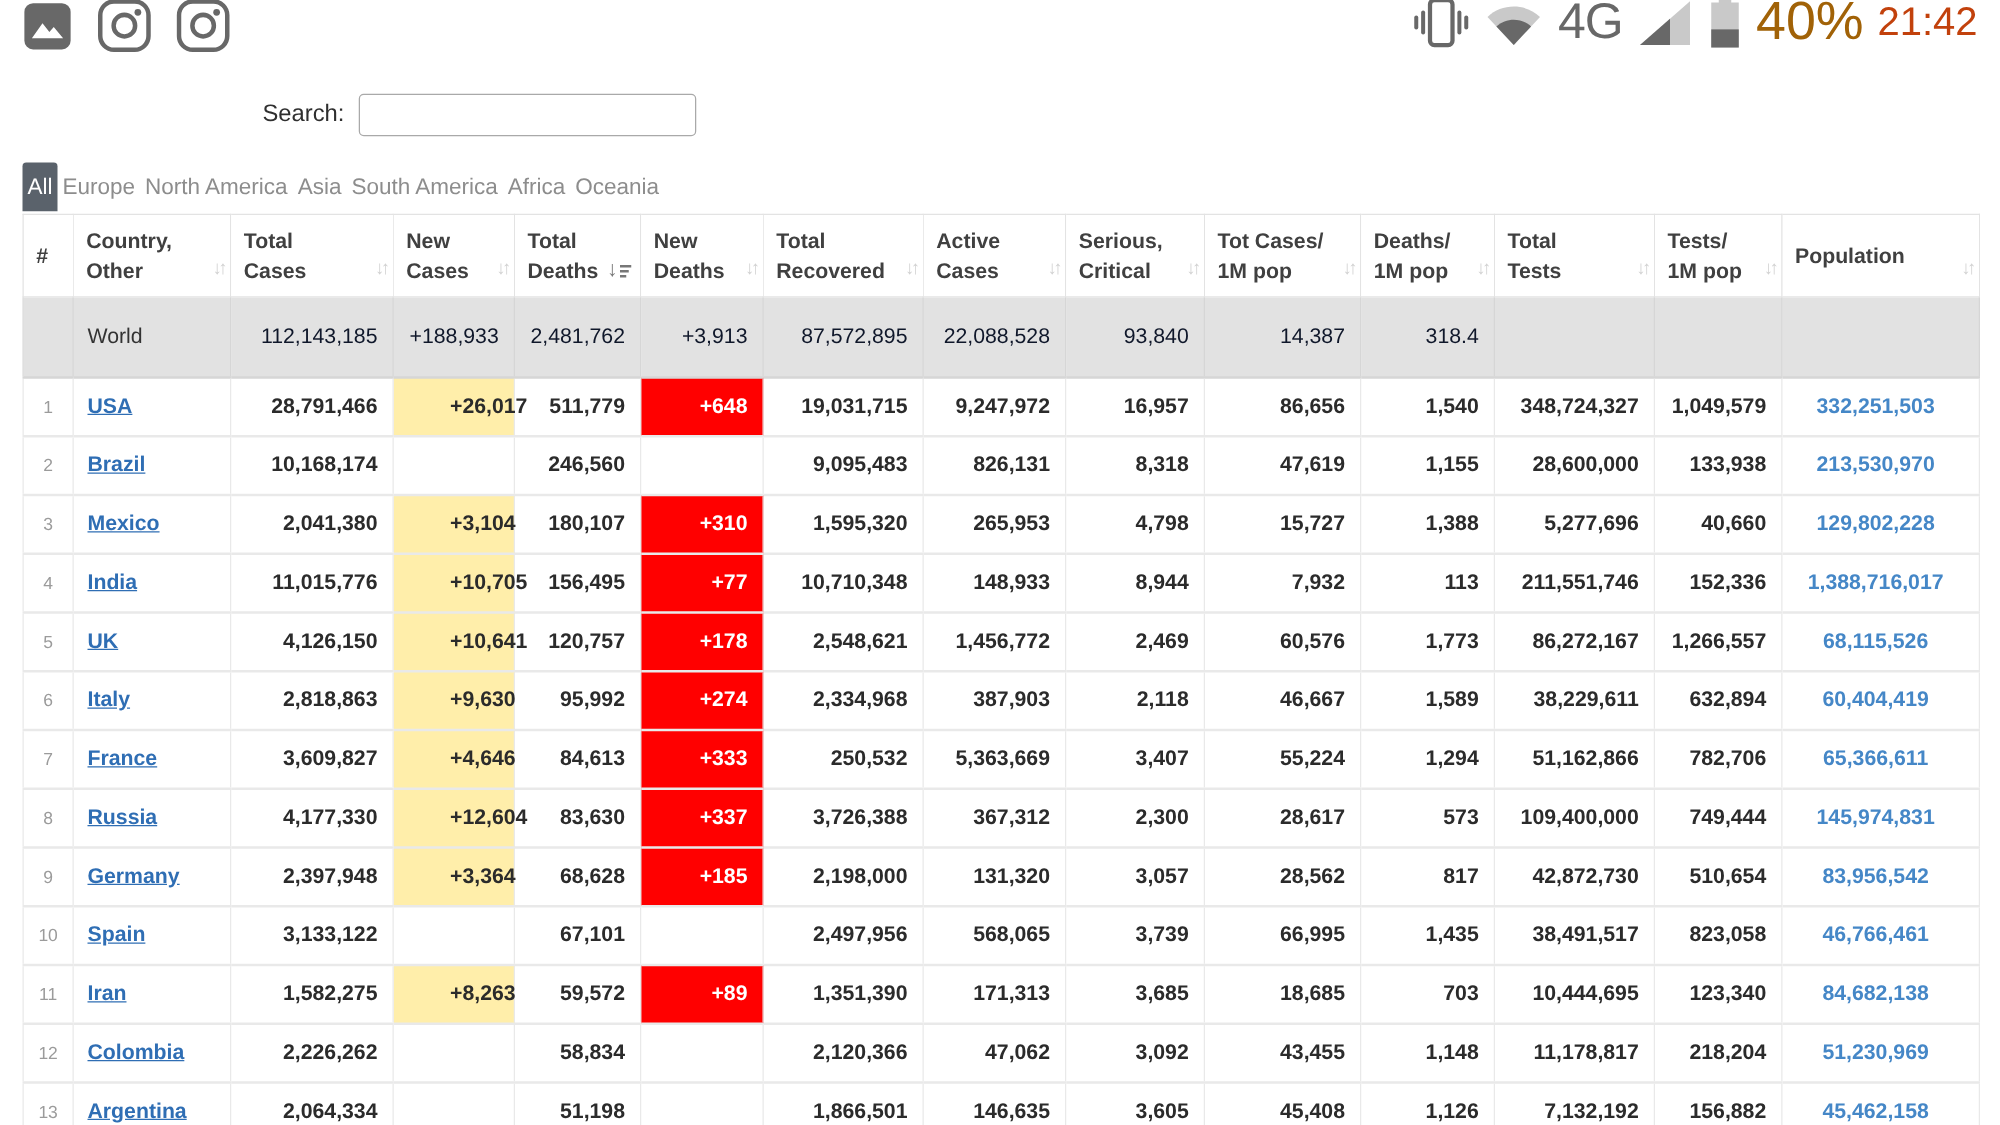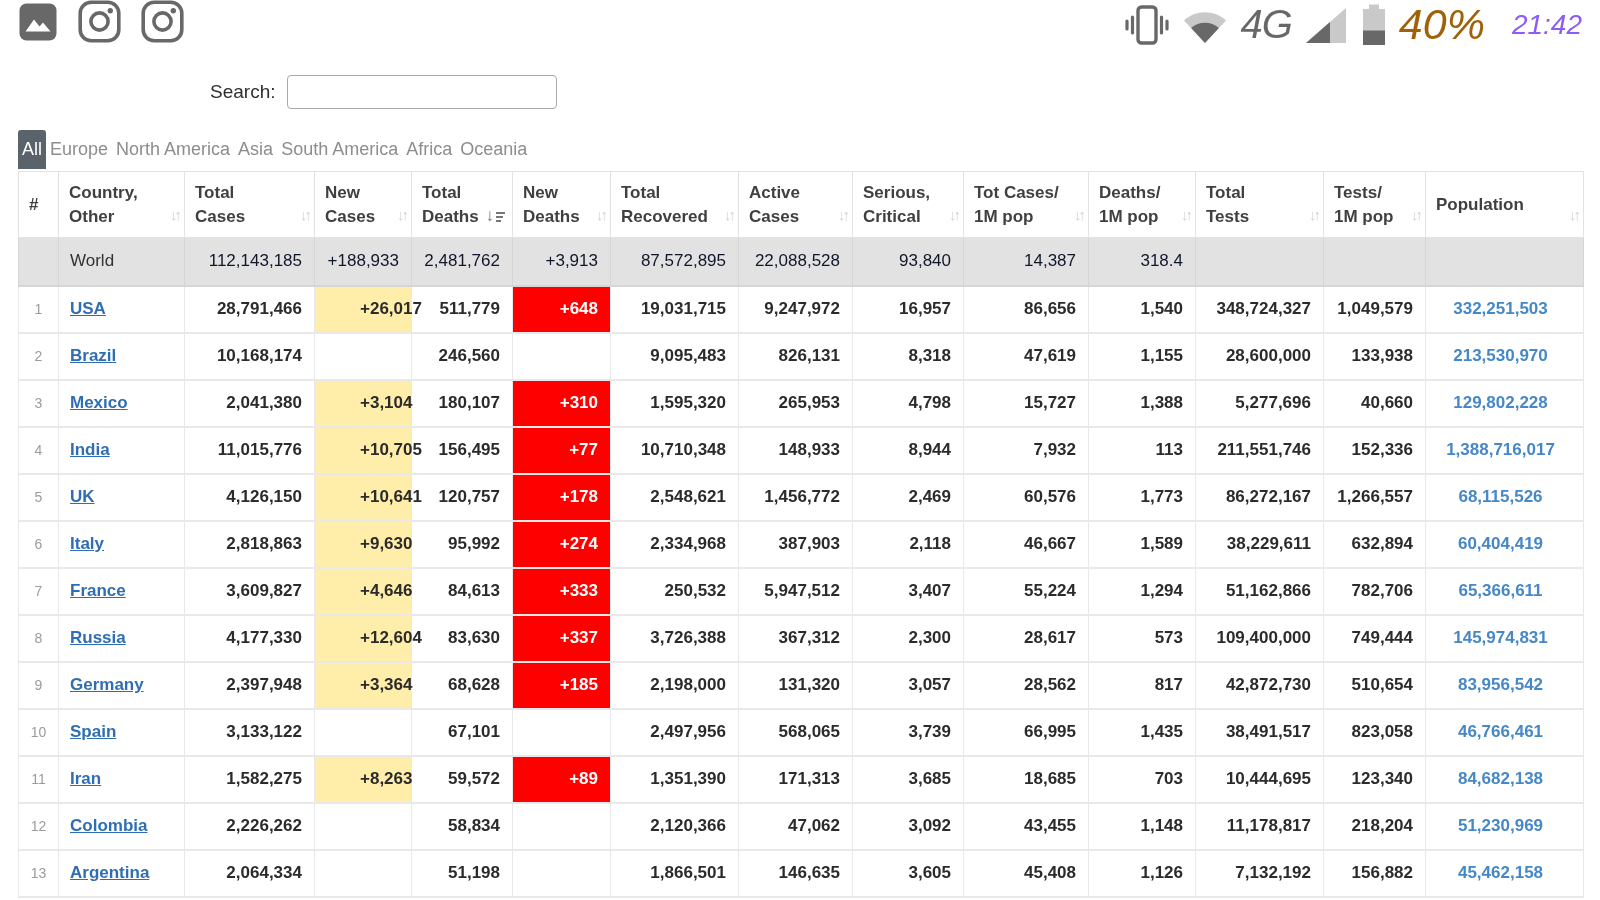--- a/index.html
+++ b/index.html
@@ -4,26 +4,26 @@
 <style>
   :root{
     --new-cases-bg:#FFEEAA; --new-deaths-bg:#FF0000; --link-color:#2F6EB4;
     --population-color:#4587C7; --tab-active-bg:#5A626B; --world-row-bg:#E2E2E2;
   }
   *{box-sizing:border-box;}
   html,body{margin:0;padding:0;}
   body{width:1600px;height:900px;overflow:hidden;background:#fff;
        font-family:"Liberation Sans",sans-serif;}
   
-  .status-bar{height:58px;display:flex;align-items:flex-start;padding:0 18px;font-style:italic;}
+  .status-bar{height:58px;display:flex;align-items:flex-end;padding:16px 18px;}
   .sb-left{display:flex;align-items:center;gap:20px;}
   .sb-right{margin-left:auto;display:flex;align-items:center;gap:11px;}
   .sb-4g{font-size:40px;color:#686868;letter-spacing:-1px;}
   .sb-text{font-size:43px;color:#a16207;}
-  .sb-time{font-size:28px;color:#8b5cf6;margin-left:16px;}
+  .sb-time{font-size:32px;color:#c2410c;}
   
   .search-row{height:68px;display:flex;align-items:center;padding-left:210px;}
   .search-label{font-size:19px;color:#2f2f2f;}
   .search-input{margin-left:12px;width:270px;height:34px;border:1px solid #a9a9a9;
                 border-radius:4px;font-size:17px;padding:0 9px;outline:none;
                 font-family:"Liberation Sans",sans-serif;}
   
   .tabs{display:flex;margin:4px 0 2px 18px;}
   .tab{padding:9px 4px;font-size:18px;color:#8d8d8d;cursor:pointer;white-space:nowrap;}
   .tab.active{background:var(--tab-active-bg);color:#fff;border-radius:3px 3px 0 0;}
@@ -43,21 +43,21 @@
   .hline{line-height:24px;}
   .sort-both{position:absolute;right:5px;bottom:14px;color:#d2d2d2;font-size:15px;
              letter-spacing:-3px;font-weight:400;}
   .sort-desc{position:absolute;right:7px;bottom:13px;display:flex;align-items:flex-end;gap:2px;}
   .sd-arrow{color:#777;font-size:17px;font-weight:700;line-height:1;}
   .sd-bars{display:flex;flex-direction:column;gap:2px;margin-bottom:2px;}
   .sd-bars i{display:block;height:2px;background:#777;}
   .sd-bars i:nth-child(1){width:9px}.sd-bars i:nth-child(2){width:7px}.sd-bars i:nth-child(3){width:5px}
   tbody td{border:1px solid #e9e9e9;border-bottom-width:2px;background:#fff;}
   tr.data{height:47px;}
-  tr.world{height:48px;}
+  tr.world{height:64px;}
   tr.world td{background:var(--world-row-bg);border-color:#d6d6d6;}
   .c-num{text-align:center;font-size:14px;color:#9b9b9b;font-weight:400;padding:0 3px;}
   .c-country{text-align:left;padding:0 8px 0 11px;font-size:17px;color:#333;}
   .country-link{color:var(--link-color);font-weight:700;text-decoration:underline;cursor:pointer;}
   .c-val{text-align:right;padding:0 12px 0 4px;font-size:17px;font-weight:700;color:#2b2b2b;}
   tr.world .c-val{font-weight:400;color:#0f172a;}
   td.hl-yellow{background:var(--new-cases-bg);padding-left:45px;}
   td.hl-red{background:var(--new-deaths-bg);}
   td.hl-red.c-val{color:#fff;}
   td.c-pop{color:var(--population-color);cursor:pointer;text-align:center;}
@@ -335,21 +335,21 @@
           <td class="c-val c-pop">60,404,419</td>
         </tr>
         <tr class="data">
           <td class="c-num">7</td>
           <td class="c-country"><a class="country-link">France</a></td>
           <td class="c-val">3,609,827</td>
           <td class="c-val hl-yellow">+4,646</td>
           <td class="c-val">84,613</td>
           <td class="c-val hl-red">+333</td>
           <td class="c-val">250,532</td>
-          <td class="c-val">5,947,512</td>
+          <td class="c-val">5,363,669</td>
           <td class="c-val">3,407</td>
           <td class="c-val">55,224</td>
           <td class="c-val">1,294</td>
           <td class="c-val">51,162,866</td>
           <td class="c-val">782,706</td>
           <td class="c-val c-pop">65,366,611</td>
         </tr>
         <tr class="data">
           <td class="c-num">8</td>
           <td class="c-country"><a class="country-link">Russia</a></td>

